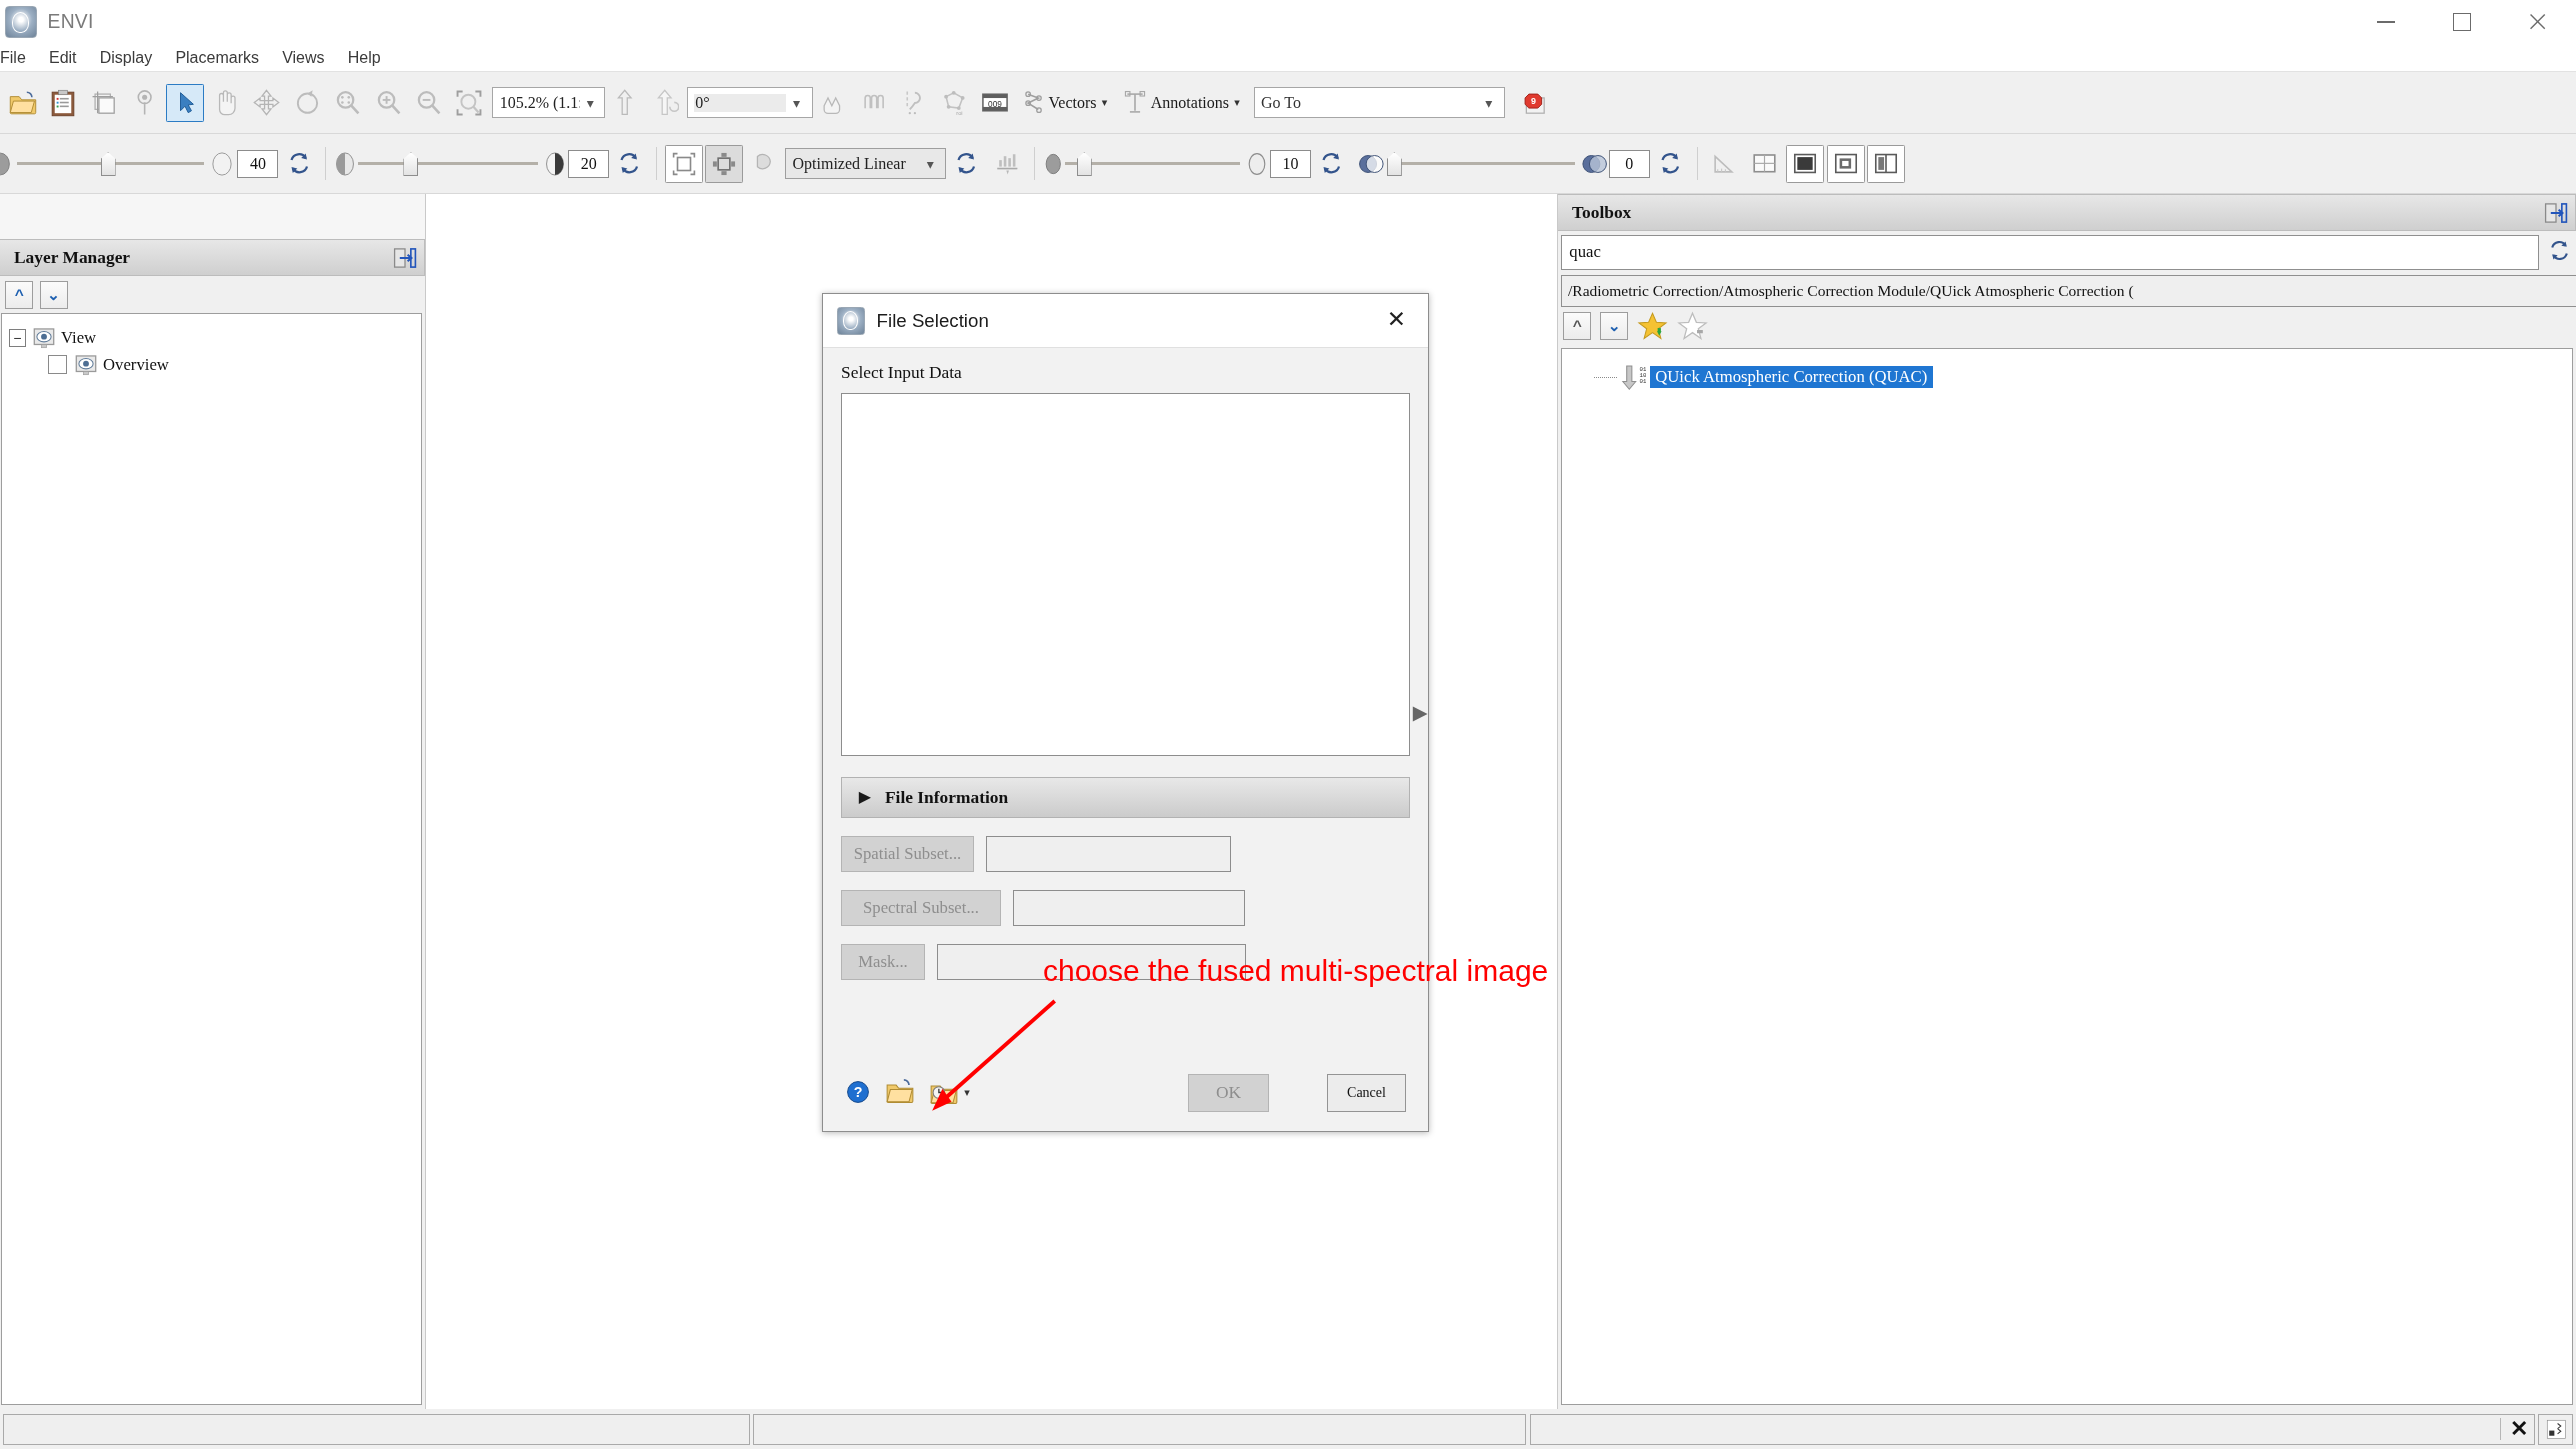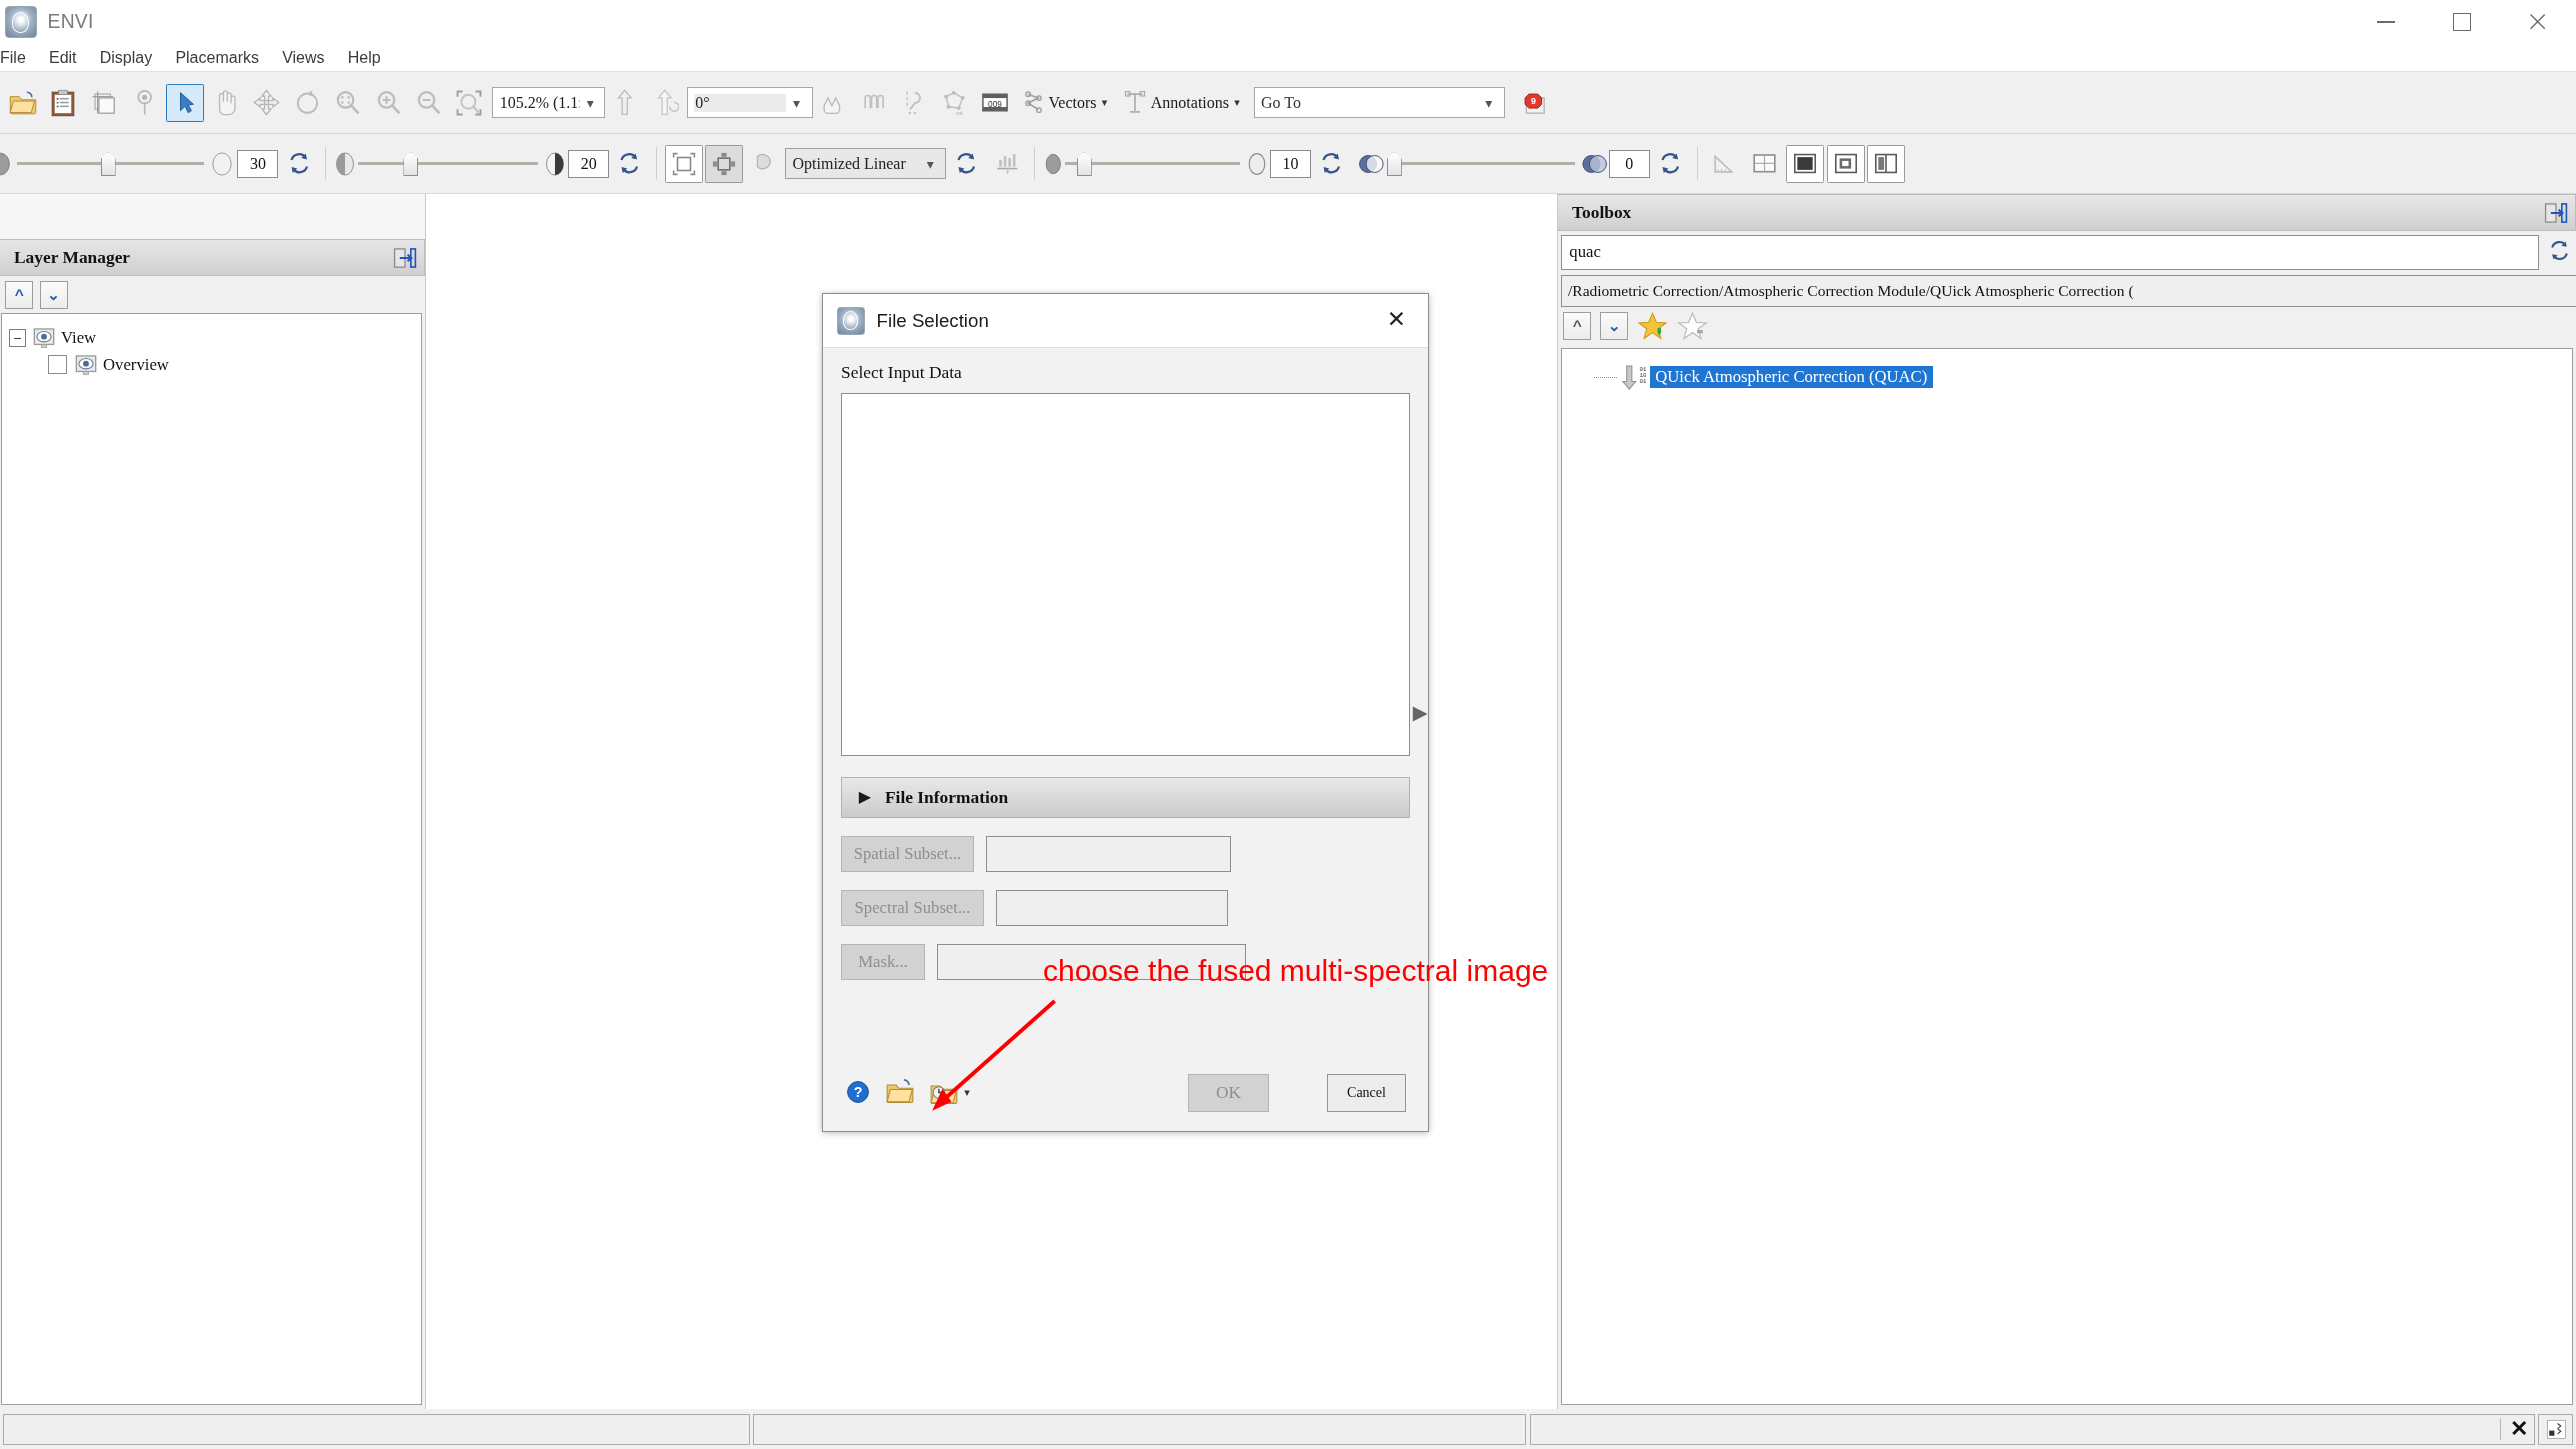--- a/index.html
+++ b/index.html
@@ -197,21 +197,21 @@
   }
   .accordion .tri { font-size:16px; color:#1a1a1a; margin-right:14px; line-height:1; }
   .accordion .atext { font-family:"Liberation Serif", serif; font-weight:bold; font-size:17.4px; color:#111; }
   .row { display:flex; align-items:center; margin-top:18px; }
   .dbtn {
     background:#d2d2d2; border:0.6px solid #b4b4b4; color:#8e8e8e;
     font-family:"Liberation Serif", serif; font-size:16.7px;
     height:36px; display:flex; align-items:center; justify-content:center; box-sizing:border-box;
   }
   .dfield { height:36px; background:#efefef; border:1.3px solid #8d8d8d; box-sizing:border-box; margin-left:11.6px; }
-  .w-spatial { width:133px; } .w-spectral { width:143px; } .w-mask { width:84px; }
+  .w-spatial { width:133px; } .w-spectral { width:160px; } .w-mask { width:84px; }
   .f-spatial { width:245px; } .f-spectral { width:232px; } .f-mask { width:309px; }
   .dlg-footer { height:77px; flex:0 0 77px; display:flex; align-items:center; padding:0 22px; }
   .fi { margin-right:14px; }
   .spacer { flex:1 1 auto; }
   .okbtn {
     width:79px; height:36px; background:#d2d2d2; border:0.6px solid #b4b4b4; color:#8e8e8e;
     font-family:"Liberation Serif", serif; font-size:17.4px;
     display:flex; align-items:center; justify-content:center; margin-right:10px;
   }
   .cancelbtn {
@@ -475,21 +475,21 @@
     <div class="slider" style="margin-left:-9px;">
       <svg width="23" height="30" viewBox="0 0 36 46">
         <ellipse cx="10" cy="23" rx="14" ry="17" fill="#9c9c9c" stroke="#7e7e7e" stroke-width="1.5"></ellipse>
       </svg>
       <div class="strack" style="width:187px;">
         <div class="sthumb" style="left:84px;"></div>
       </div>
       <svg width="30" height="30" viewBox="0 0 46 46" style="margin-left:3.9px;">
         <ellipse cx="23" cy="23" rx="14" ry="17" fill="#f2f2f2" stroke="#9a9a9a" stroke-width="1.5"></ellipse>
       </svg>
-      <div class="numbox">30</div>
+      <div class="numbox">40</div>
       <div class="tbtn">
         <svg width="24.5" height="24.5" viewBox="0 0 38 38">
           <path d="M7 14 a12 12 0 0 1 22-3" fill="none" stroke="#33548c" stroke-width="3.5"></path>
           <path d="M31 24 a12 12 0 0 1-22 3" fill="none" stroke="#33548c" stroke-width="3.5"></path>
           <path d="M29 4 L31 13 L22 11 Z" fill="#33548c"></path>
           <path d="M9 34 L7 25 L16 27 Z" fill="#33548c"></path>
         </svg>
       </div>
     </div>
 

